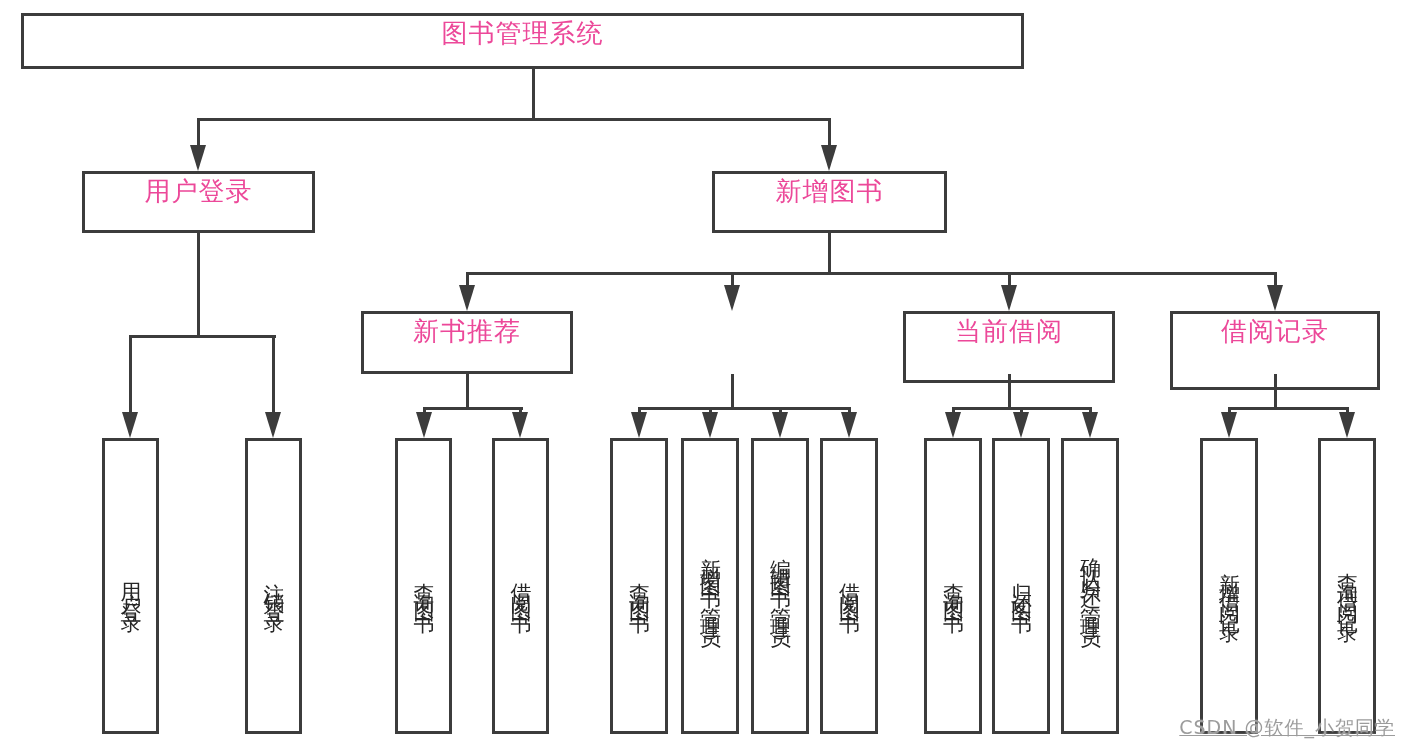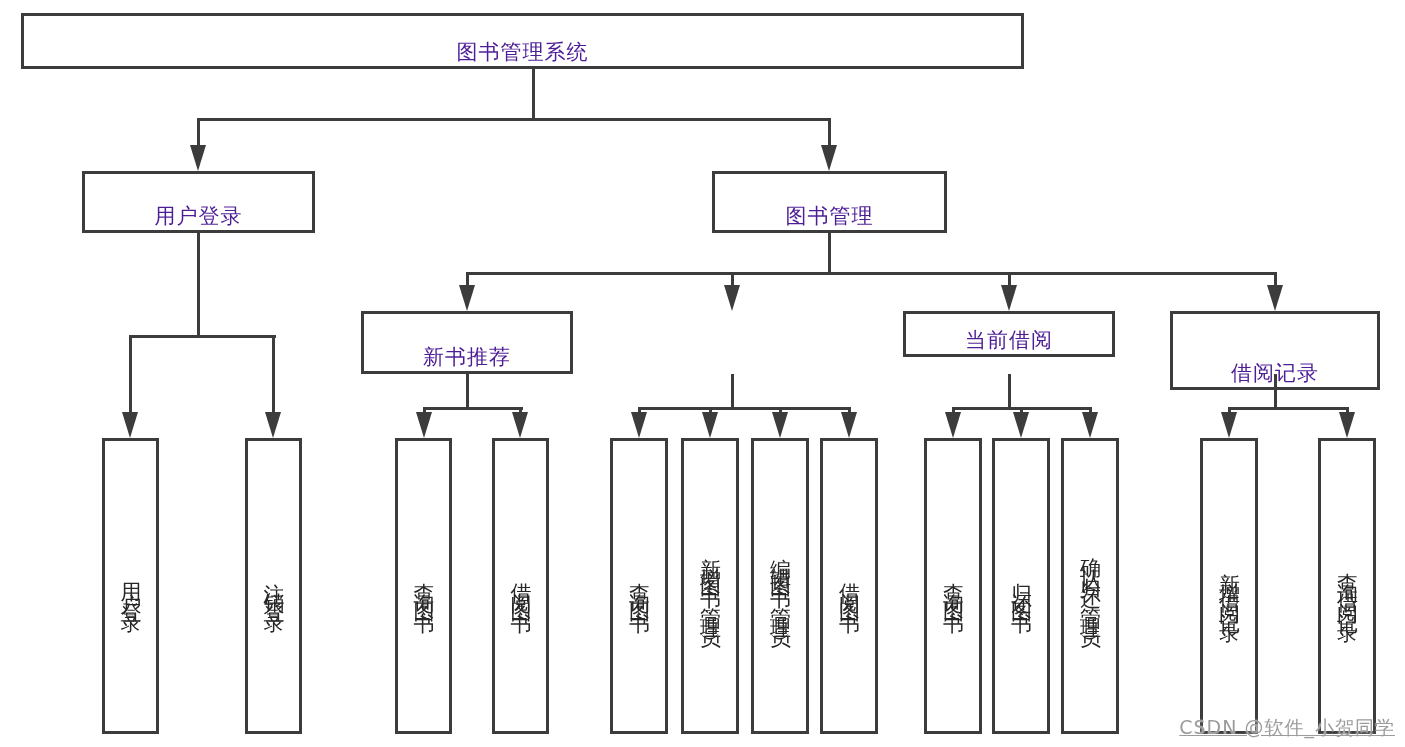--- a/index.html
+++ b/index.html
@@ -2,22 +2,22 @@
 <html><head>
 <meta charset="utf-8">
 <style>
   html,body{margin:0;padding:0;background:#ffffff;}
   #canvas{
     position:relative;width:1405px;height:747px;background:#ffffff;overflow:hidden;
     font-family:"DejaVu Sans","Liberation Sans",sans-serif;color:#262626;
   }
   .node{
     position:absolute;background:#ffffff;border:3px solid #3c3c3c;box-sizing:border-box;
-    display:flex;align-items:flex-end;justify-content:center;
-    font-size:21px;letter-spacing:1px;color:#4c1d95;
+    display:flex;align-items:flex-start;justify-content:center;
+    font-size:26px;letter-spacing:1px;color:#ec4899;
   }
   .leaf{
     position:absolute;background:#ffffff;border:3px solid #3c3c3c;box-sizing:border-box;
     display:flex;align-items:center;justify-content:center;
   }
   .leaf .vtxt{
     writing-mode:vertical-rl;text-orientation:mixed;
     font-size:21px;letter-spacing:10px;line-height:1;color:#262626;white-space:nowrap;
   }
   .cline{position:absolute;background:#3c3c3c;}
@@ -46,21 +46,21 @@
   <div class="cline" style="left:197px;top:118px;width:634px;height:3px;"></div>
   <div class="cline" style="left:197px;top:118px;width:3px;height:28px;"></div>
   <div class="arr" style="left:190px;top:145px;"></div>
   <div class="cline" style="left:828px;top:118px;width:3px;height:28px;"></div>
   <div class="arr" style="left:821px;top:145px;"></div>
 
   <div class="node" style="left:82px;top:171px;width:233px;height:62px;">
     <span>用户登录</span>
   </div>
   <div class="node" style="left:712px;top:171px;width:235px;height:62px;">
-    <span>图书管理</span>
+    <span>新增图书</span>
   </div>
 
   <div class="cline" style="left:197px;top:233px;width:3px;height:102px;"></div>
   <div class="cline" style="left:129px;top:335px;width:147px;height:3px;"></div>
   <div class="cline" style="left:129px;top:335px;width:3px;height:77px;"></div>
   <div class="arr" style="left:122px;top:412px;"></div>
   <div class="cline" style="left:272px;top:335px;width:3px;height:77px;"></div>
   <div class="arr" style="left:265px;top:412px;"></div>
 
   <div class="cline" style="left:828px;top:233px;width:3px;height:39px;"></div>
@@ -70,21 +70,21 @@
   <div class="cline" style="left:731px;top:272px;width:3px;height:13px;"></div>
   <div class="arr" style="left:724px;top:285px;"></div>
   <div class="cline" style="left:1008px;top:272px;width:3px;height:13px;"></div>
   <div class="arr" style="left:1001px;top:285px;"></div>
   <div class="cline" style="left:1274px;top:272px;width:3px;height:13px;"></div>
   <div class="arr" style="left:1267px;top:285px;"></div>
 
   <div class="node" style="left:361px;top:311px;width:212px;height:63px;">
     <span>新书推荐</span>
   </div>
-  <div class="node" style="left:903px;top:311px;width:212px;height:46px;">
+  <div class="node" style="left:903px;top:311px;width:212px;height:72px;">
     <span>当前借阅</span>
   </div>
   <div class="node" style="left:1170px;top:311px;width:210px;height:79px;">
     <span>借阅记录</span>
   </div>
 
   <div class="cline" style="left:466px;top:374px;width:3px;height:33px;"></div>
   <div class="cline" style="left:423px;top:407px;width:100px;height:3px;"></div>
   <div class="cline" style="left:423px;top:407px;width:3px;height:5px;"></div>
   <div class="arr" style="left:416px;top:412px;"></div>

